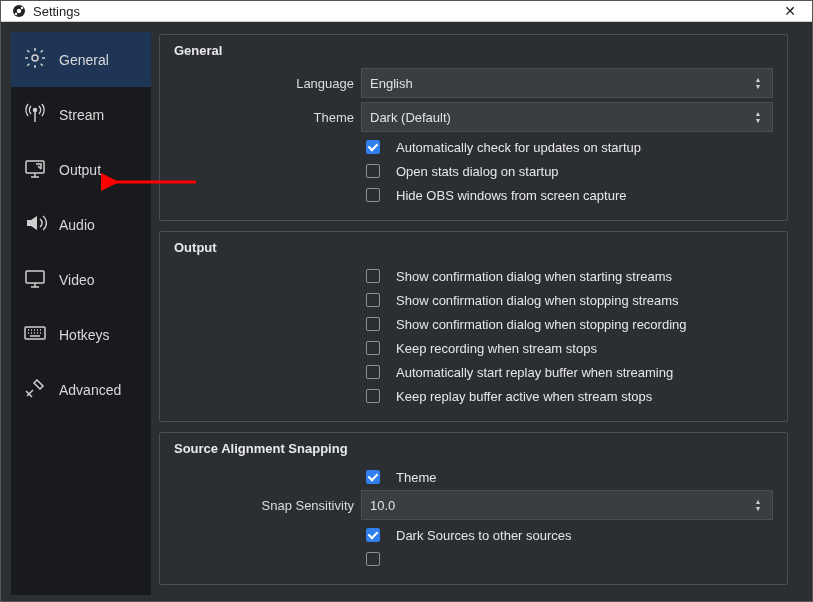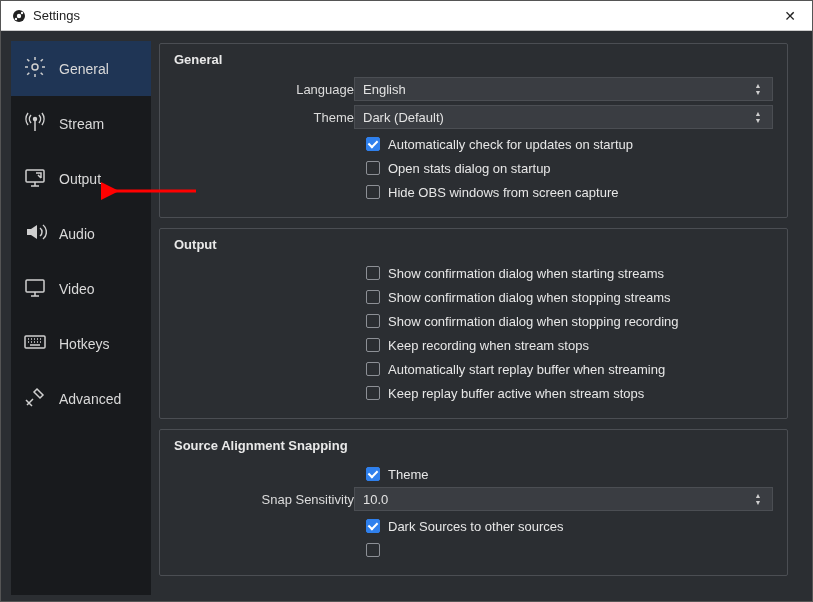--- a/index.html
+++ b/index.html
@@ -80,55 +80,55 @@
     margin-top: 2px;
     margin-bottom: 10px;
     padding: 8px 14px 12px 14px;
     background: #2b2e32;
   }
   .panel-title { font-weight: 600; margin-bottom: 10px; color: #e9e9e9; }
   .form-row {
     display: grid;
     grid-template-columns: 180px 1fr;
     align-items: center;
-    gap: 0;
+    gap: 7px;
     min-height: 24px;
     margin-bottom: 4px;
   }
   .form-row .label { text-align: right; color: #dcdcdc; }
   .check-row {
     display: grid;
     grid-template-columns: 180px auto;
     align-items: center;
     gap: 12px;
     min-height: 22px;
     margin-bottom: 2px;
   }
-  .check-row .cbwrap { display: flex; align-items: center; gap: 8px; }
+  .check-row .cbwrap { display: flex; align-items: center; gap: 16px; }
   .cb {
     width: 14px; height: 14px;
     border: 1.5px solid #8d9096;
     border-radius: 2px;
     background: #2b2e32;
     display: inline-flex;
     align-items: center; justify-content: center;
   }
   .cb.checked { background: #2f80ed; border-color: #2f80ed; }
   .cb.checked::after {
     content: "";
     width: 4px; height: 7px;
     border: solid #fff;
     border-width: 0 2px 2px 0;
     transform: rotate(45deg) translate(-1px,-1px);
   }
   .select, .numinput {
     background: #3a3d42;
     border: 1px solid #4b4e53;
     color: #e2e2e2;
-    height: 24px;
+    height: 30px;
     padding: 2px 8px;
     width: 100%;
     position: relative;
     display: flex;
     align-items: center;
     justify-content: space-between;
   }
   .spinners {
     width: 12px;
     display: flex;

